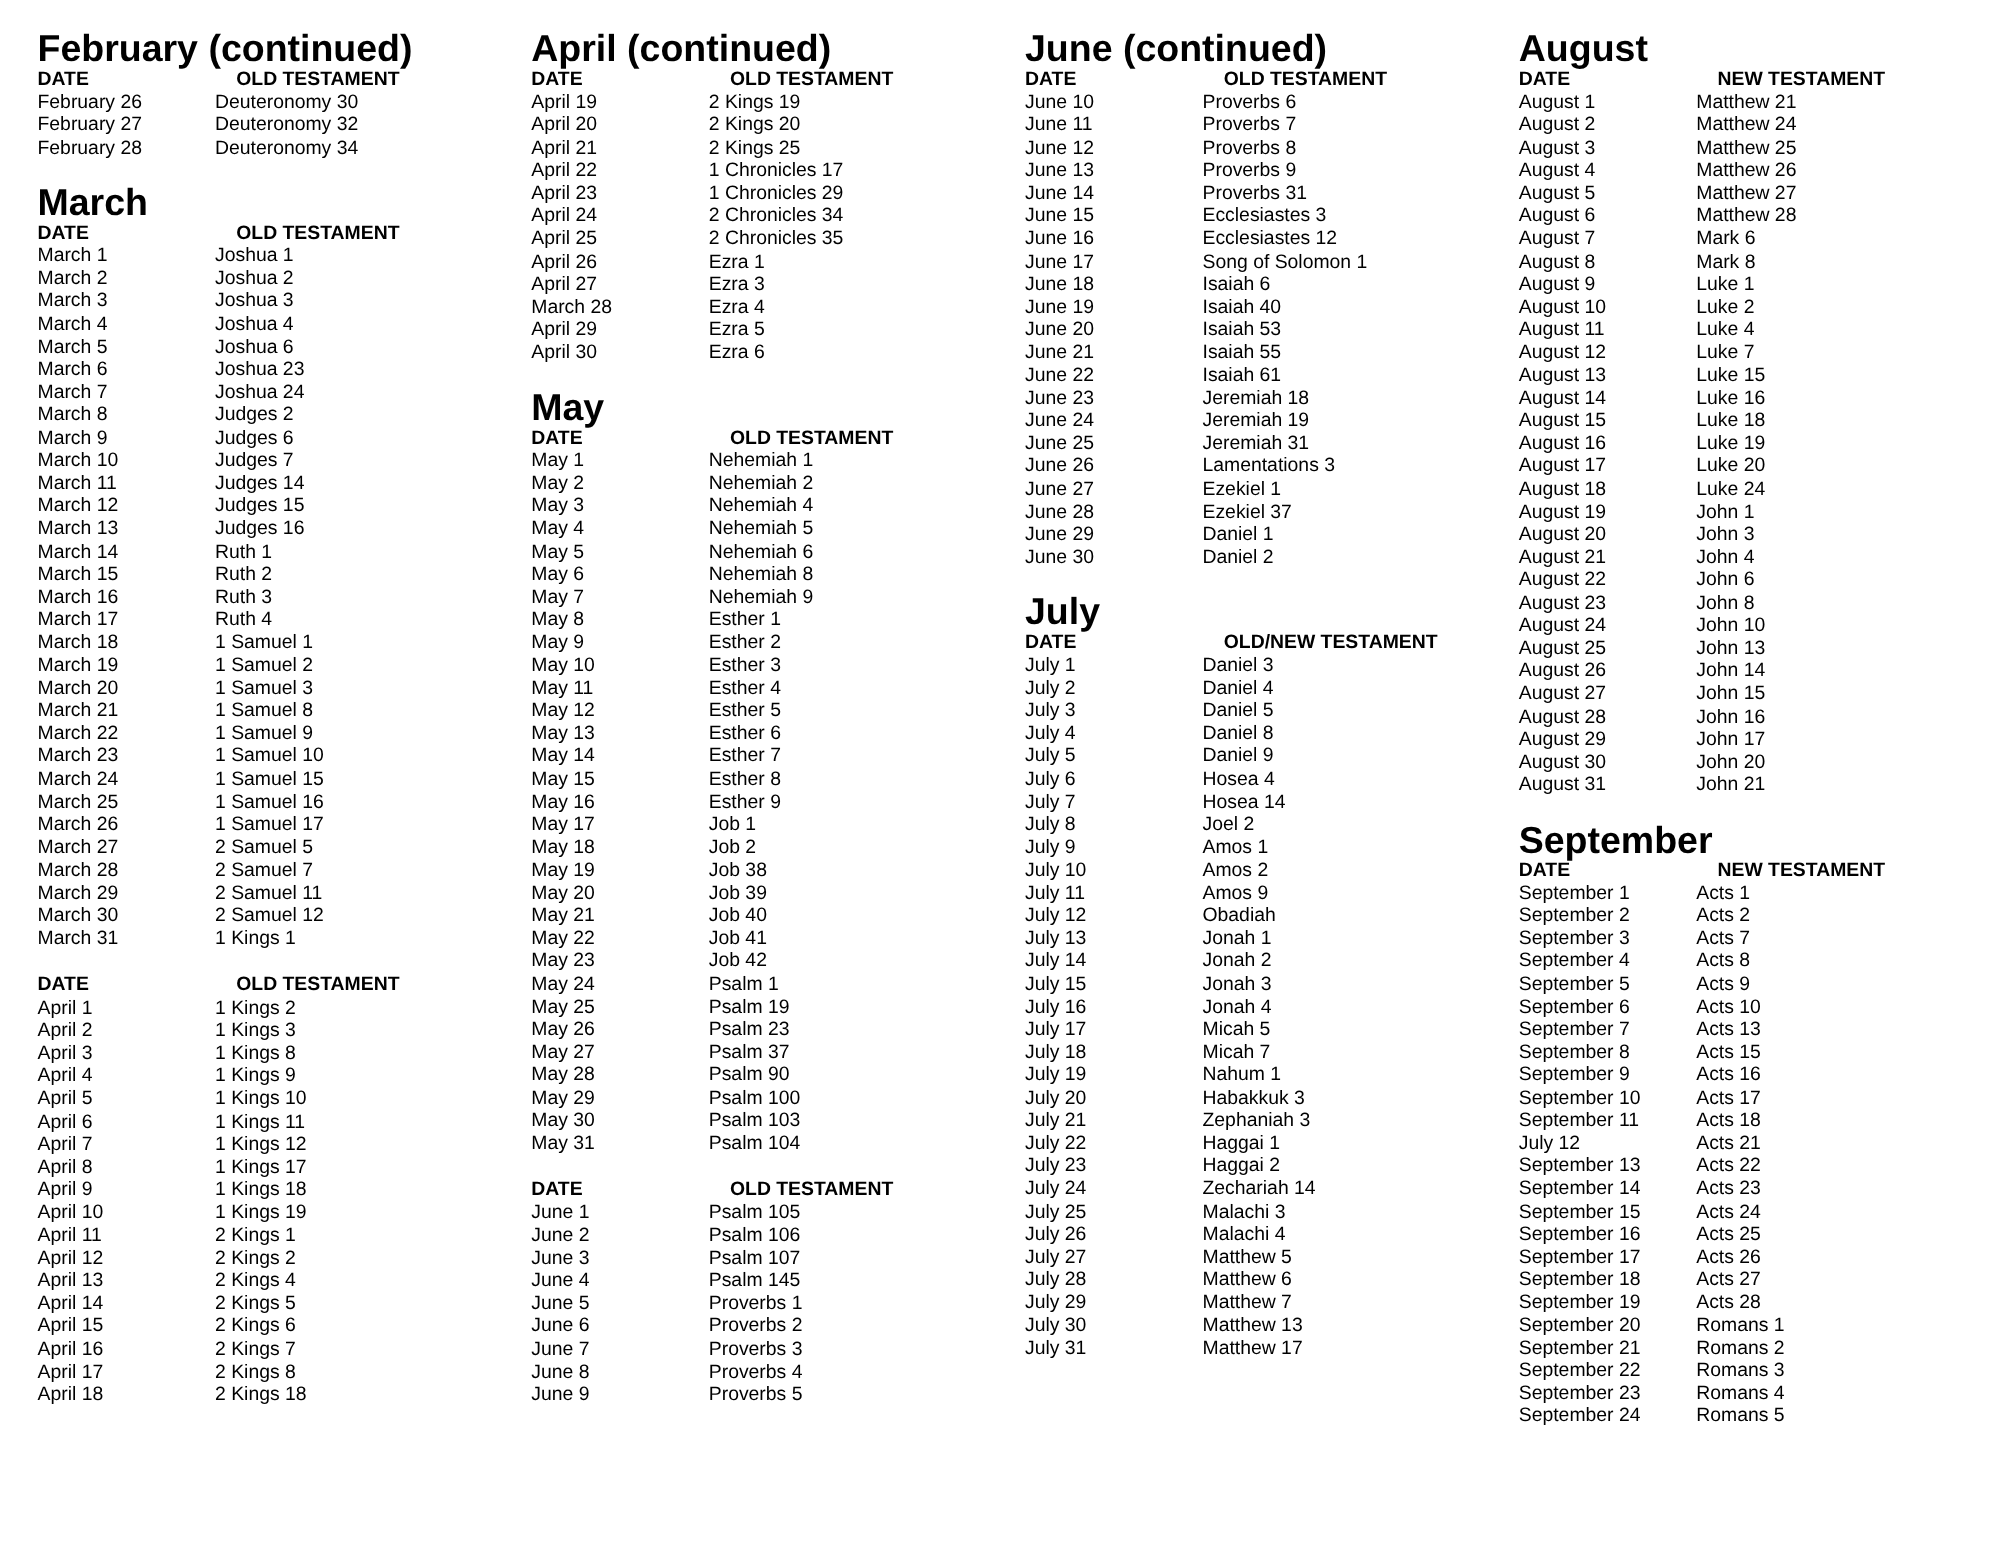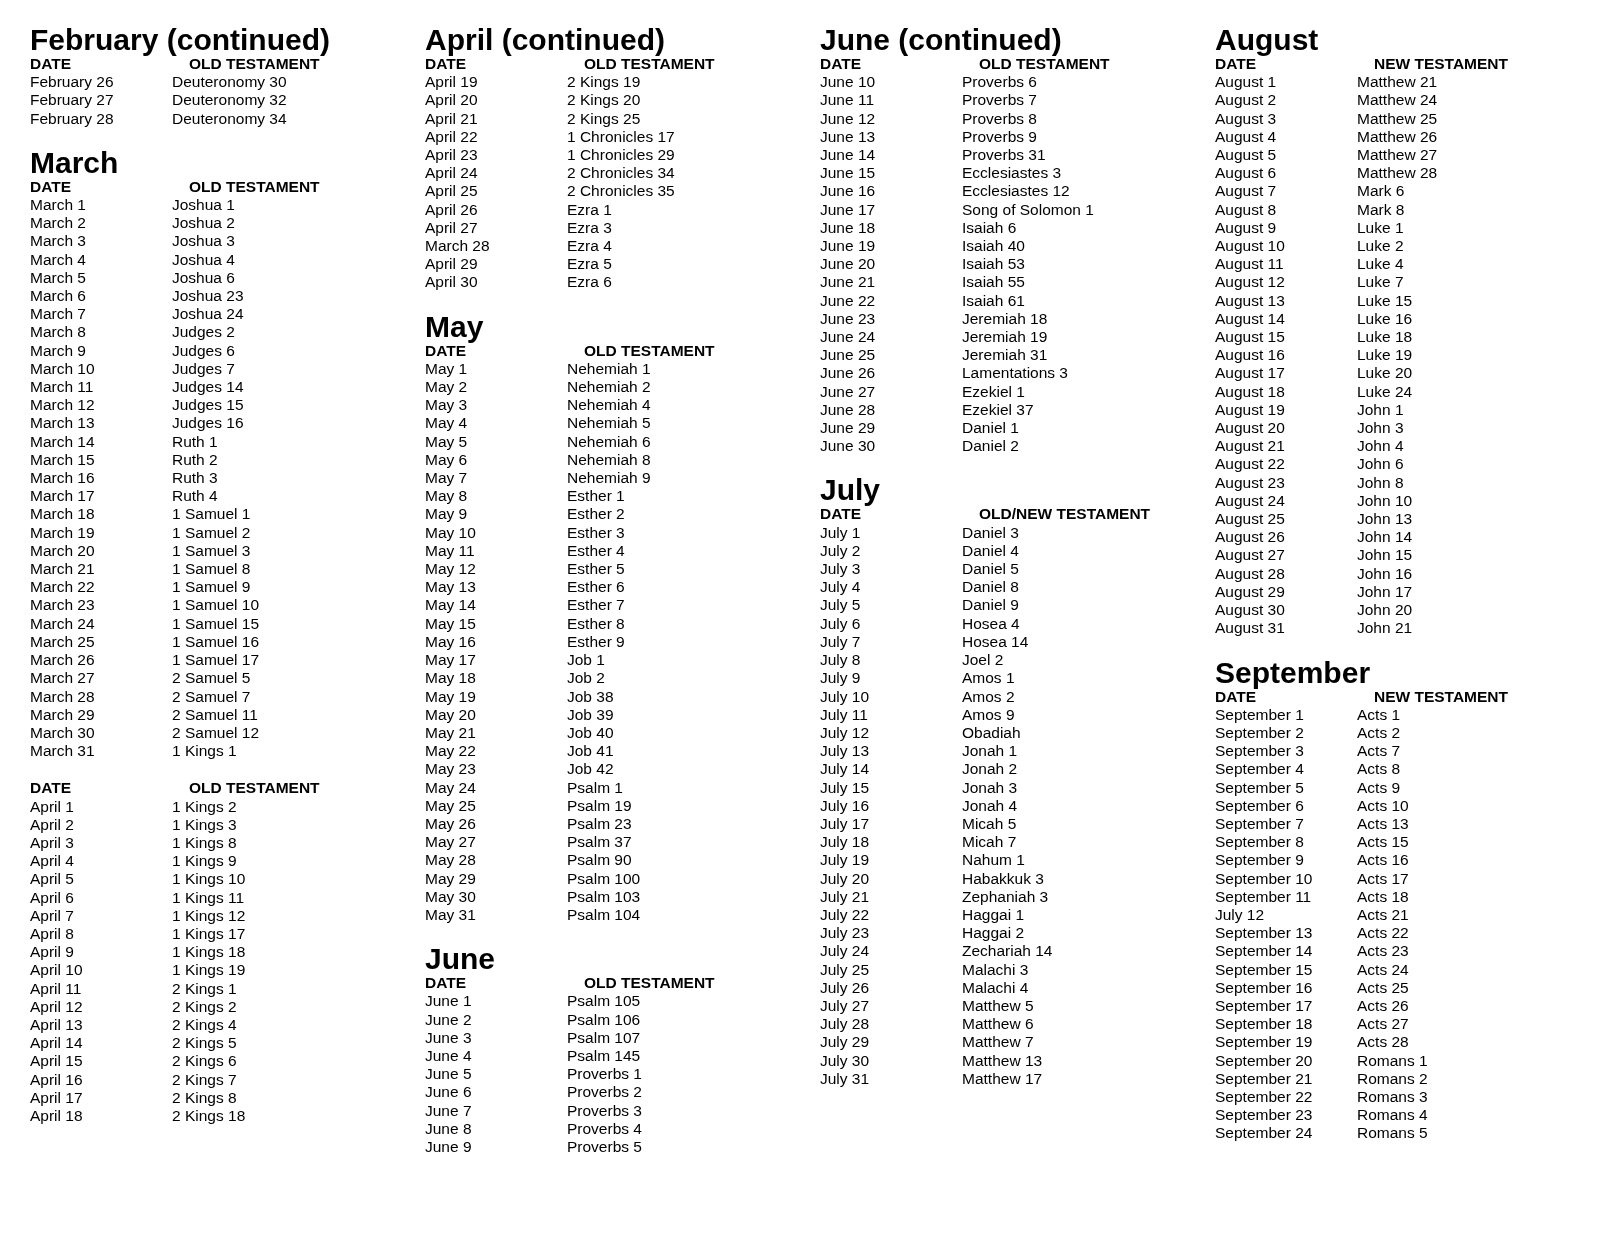--- a/index.html
+++ b/index.html
@@ -450,21 +450,20 @@
         <div class="row">
           <span>May 30</span>
           <span>Psalm 103</span>
         </div>
         <div class="row">
           <span>May 31</span>
           <span>Psalm 104</span>
         </div>
       </section>
       <section class="month">
-        <h2>June</h2>
         <div class="row hdr">
           <span>DATE</span>
           <span>OLD TESTAMENT</span>
         </div>
         <div class="row">
           <span>June 1</span>
           <span>Psalm 105</span>
         </div>
         <div class="row">
           <span>June 2</span>

